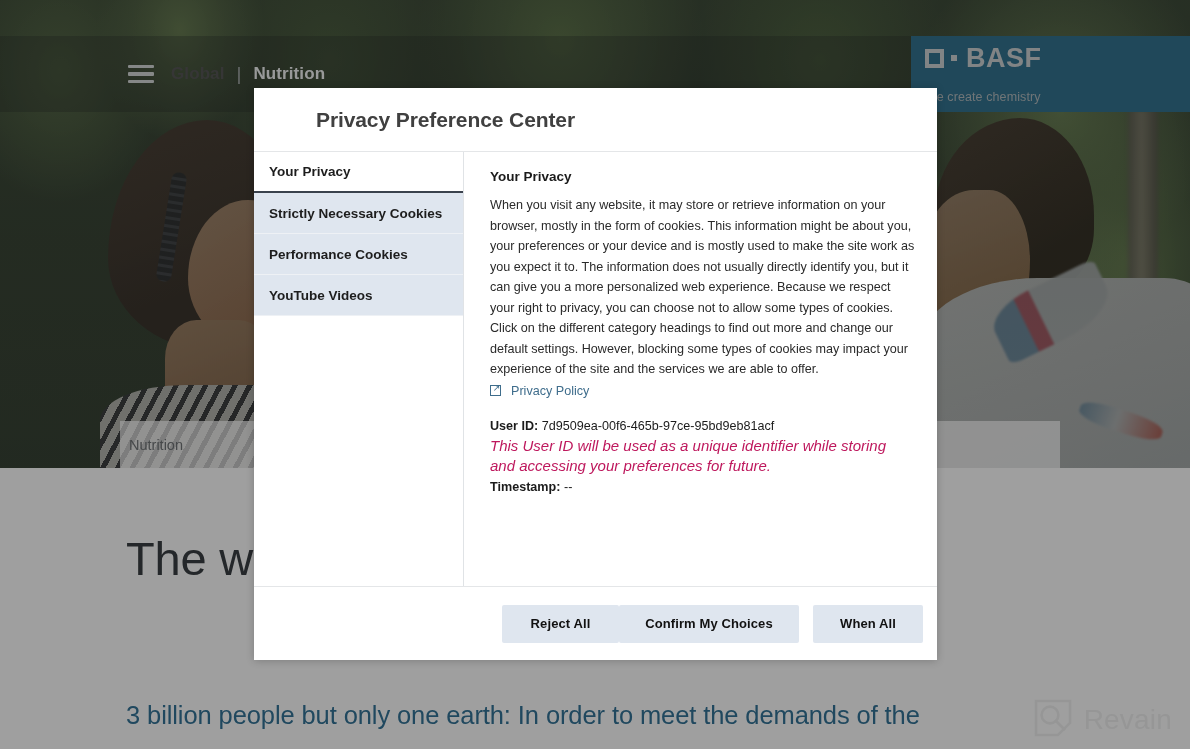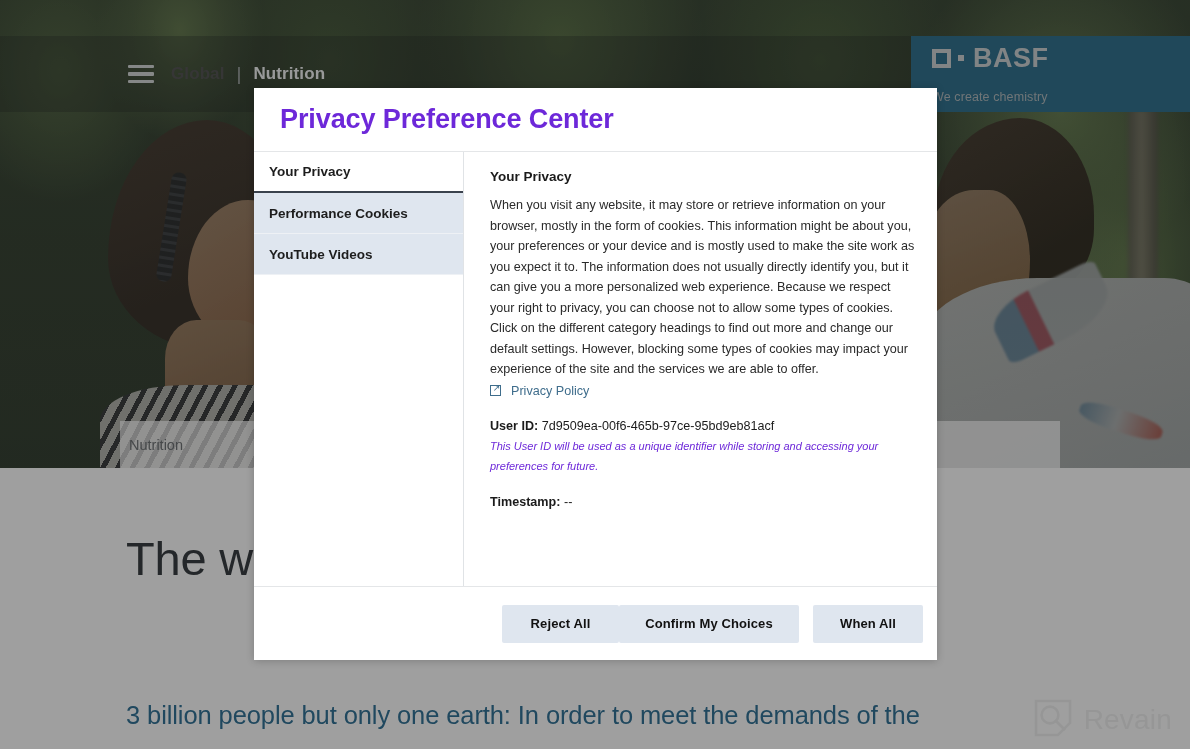--- a/index.html
+++ b/index.html
@@ -149,21 +149,21 @@
   .hdr-icons { margin-left: auto; display: flex; align-items: center; gap: 27px;
                margin-right: 58px; }
   .hdr-icons svg { display: block; }
 
   
   .basf {
     position: absolute; right: 0; top: 36px;
     width: 279px; height: 76px;
     background: #186282;
     display: flex; flex-direction: column; justify-content: center;
-    padding-left: 21px;
+    padding-left: 14px;
   }
   .basf-row { display: flex; align-items: center; gap: 7px; }
   .basf-sq { width: 19px; height: 19px; border: 4px solid #c9ced0; }
   .basf-dot { width: 6px; height: 6px; background: #c9ced0; }
   .basf-word { color: #c9ced0; font-size: 27px; font-weight: bold; letter-spacing: .5px;
                line-height: 1; margin-left: 2px; }
   .basf-tag { color: #a9b3b7; font-size: 12.5px; margin-top: 18px; letter-spacing: .1px; }
 
   
   .crumb-chip {
@@ -209,21 +209,21 @@
     z-index: 60;
     box-shadow: 0 1px 8px rgba(0,0,0,.20);
     display: flex; flex-direction: column;
   }
   .modal-hdr {
     height: 64px; flex: 0 0 64px;
     display: flex; align-items: center;
     padding: 0 26px;
     border-bottom: 1px solid #e4e6e8;
   }
-  .modal-title { font-size: 27px; font-weight: bold; color: #6d28d9; letter-spacing: -.1px; }
+  .modal-title { font-size: 21px; font-weight: bold; color: #404040; letter-spacing: -.1px; margin-left: 36px; }
 
   .modal-body { flex: 1 1 auto; display: flex; min-height: 0; }
 
   
   .side {
     width: 210px; flex: 0 0 210px;
     border-right: 1px solid #e0e3e6;
     background: #ffffff;
   }
   .side-item {
@@ -251,23 +251,23 @@
     font-size: 12.6px; color: #3f6d8c; text-decoration: none; cursor: pointer;
   }
   .ext-ico { width: 11px; height: 11px; border: 1px solid #3f6d8c; position: relative;
              flex: 0 0 11px; }
   .ext-ico::after {
     content: "↗"; position: absolute; left: 0; top: -3px;
     font-size: 9px; line-height: 11px; color: #3f6d8c; width: 11px; text-align: center;
   }
   .uid-row { margin-top: 16px; font-size: 12.6px; line-height: 20px; color: #1b1b1b; }
   .uid-row b { font-weight: bold; }
-  .uid-note { font-size: 11px; line-height: 20px; color: #6d28d9; font-style: italic;
+  .uid-note { font-size: 15px; line-height: 20px; color: #be185d; font-style: italic;
               margin: 0; }
-  .ts-row { font-size: 12.6px; line-height: 20px; color: #1b1b1b; margin-top: 16px; }
+  .ts-row { font-size: 12.6px; line-height: 20px; color: #1b1b1b; margin-top: 1px; }
 
   
   .modal-ftr {
     flex: 0 0 74px; height: 74px;
     border-top: 1px solid #e4e6e8;
     display: flex; align-items: center;
     padding: 0 14px 0 13px;
   }
   .btn {
     background: #dfe6ef; color: #111;
@@ -379,20 +379,23 @@
     <div class="modal-title">Privacy Preference Center</div>
   </div>
 
   <div class="modal-body">
 
     <div class="side">
       <div class="side-item active">
         <span>Your Privacy</span>
       </div>
       <div class="side-item">
+        <span>Strictly Necessary Cookies</span>
+      </div>
+      <div class="side-item">
         <span>Performance Cookies</span>
       </div>
       <div class="side-item">
         <span>YouTube Videos</span>
       </div>
     </div>
 
     <div class="content">
       <h2 class="c-h">Your Privacy</h2>
       <p class="c-p">When you visit any website, it may store or retrieve information on your browser, mostly in the form of cookies. This information might be about you, your preferences or your device and is mostly used to make the site work as you expect it to. The information does not usually directly identify you, but it can give you a more personalized web experience. Because we respect your right to privacy, you can choose not to allow some types of cookies. Click on the different category headings to find out more and change our default settings. However, blocking some types of cookies may impact your experience of the site and the services we are able to offer.</p>

